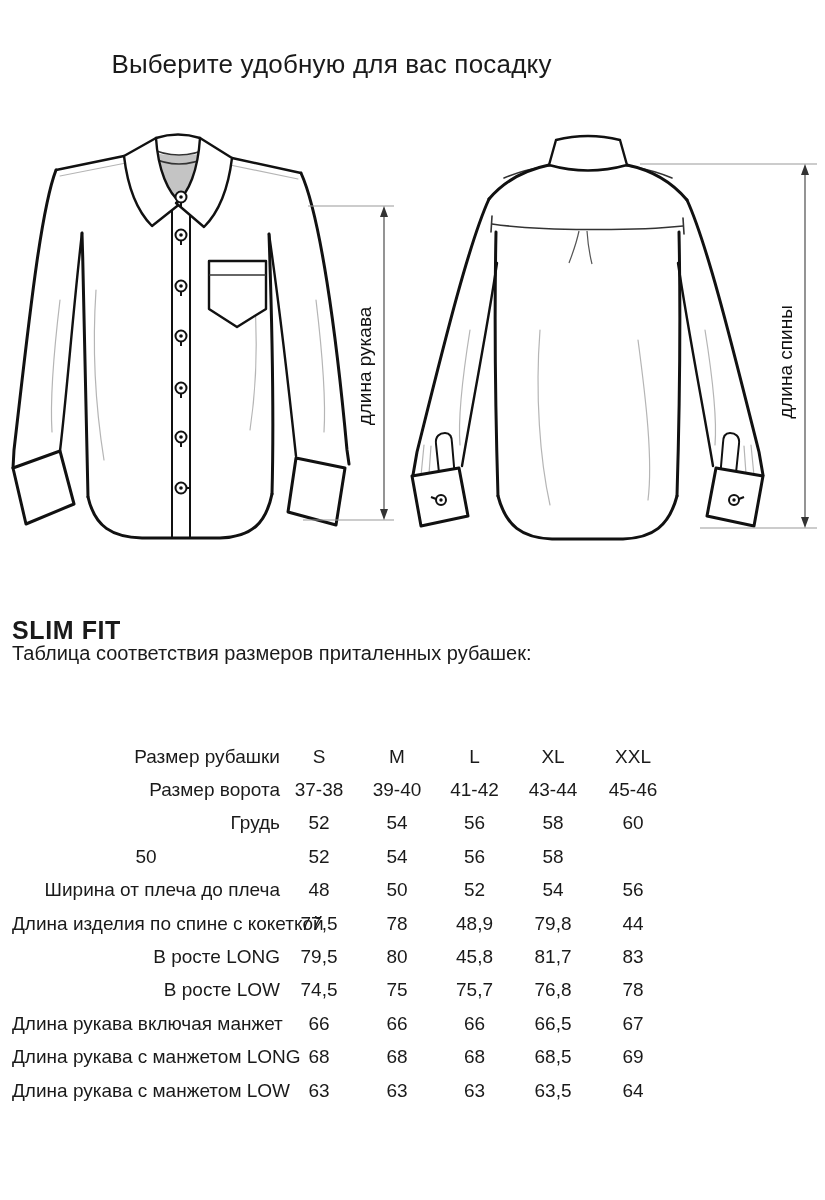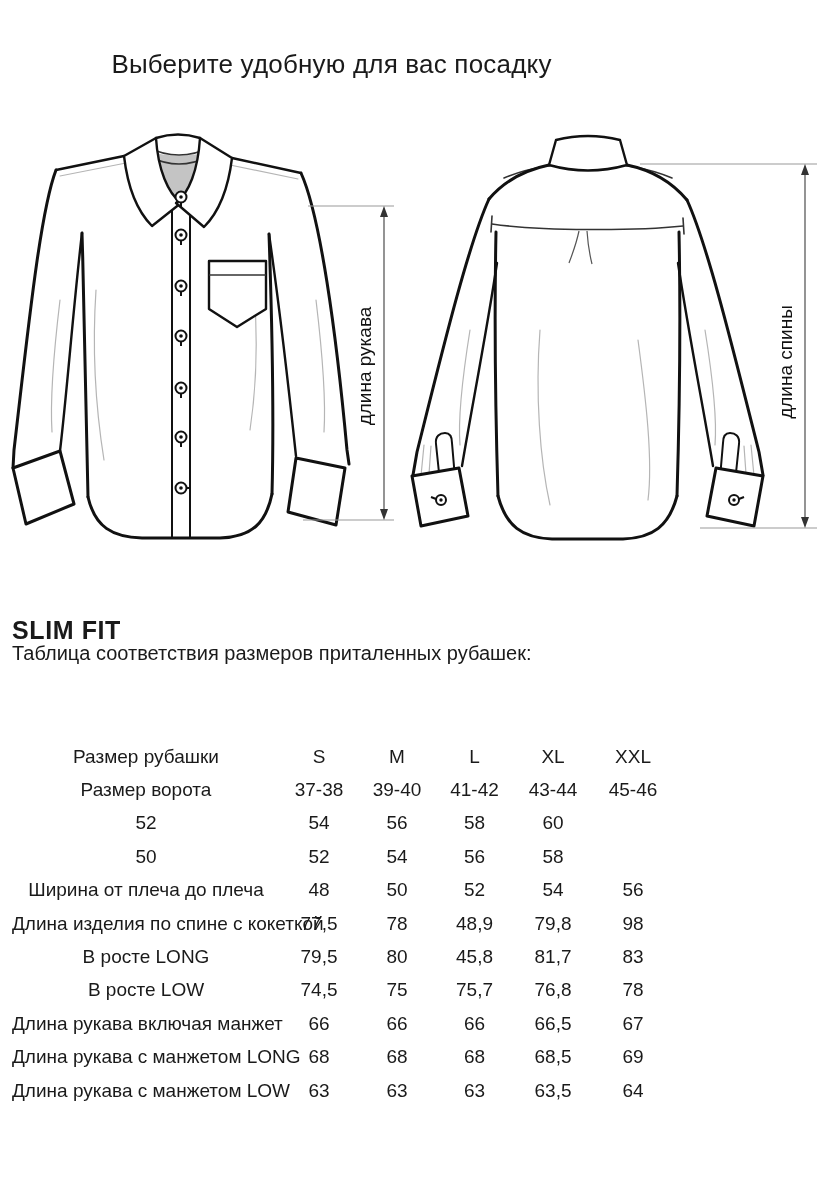--- a/index.html
+++ b/index.html
@@ -17,21 +17,21 @@
     font-size:25px;font-weight:700;letter-spacing:.6px;
   }
   .table-intro{
     position:absolute;top:642px;left:12px;margin:0;font-size:20px;
   }
   .size-table{
     position:absolute;top:740px;left:12px;display:grid;grid-auto-rows:33.4px;
   }
   .t-row{display:grid;grid-template-columns:268px 78px 78px 77px 80px 80px;align-items:center;}
   .t-cell{font-size:19px;text-align:center;white-space:nowrap;}
-  .t-cell.lbl{text-align:center;}
+  .t-cell.lbl{text-align:right;}
   .dim-label{font-size:19px;fill:#111;}
   .outline{fill:none;stroke:#111;stroke-width:3;stroke-linecap:round;stroke-linejoin:round;}
   .outline2{fill:none;stroke:#111;stroke-width:2.4;stroke-linecap:round;stroke-linejoin:round;}
   .fillwhite{fill:#fff;}
   .seam{fill:none;stroke:#333;stroke-width:1.6;stroke-linecap:round;}
   .crease{fill:none;stroke:#b5b5b5;stroke-width:1.2;stroke-linecap:round;}
   .dimline{stroke:#666;stroke-width:1.4;}
   .extline{stroke:#9a9a9a;stroke-width:1.2;}
   .arrow{fill:#333;stroke:none;}
 </style>
@@ -206,20 +206,21 @@
   </div>
   <div class="t-row">
     <div class="t-cell lbl">Размер ворота</div>
     <div class="t-cell">37-38</div>
     <div class="t-cell">39-40</div>
     <div class="t-cell">41-42</div>
     <div class="t-cell">43-44</div>
     <div class="t-cell">45-46</div>
   </div>
   <div class="t-row">
+    <div class="t-cell lbl">Грудь</div>
     <div class="t-cell">52</div>
     <div class="t-cell">54</div>
     <div class="t-cell">56</div>
     <div class="t-cell">58</div>
     <div class="t-cell">60</div>
   </div>
   <div class="t-row">
     <div class="t-cell">50</div>
     <div class="t-cell">52</div>
     <div class="t-cell">54</div>
@@ -233,21 +234,21 @@
     <div class="t-cell">52</div>
     <div class="t-cell">54</div>
     <div class="t-cell">56</div>
   </div>
   <div class="t-row">
     <div class="t-cell lbl">Длина изделия по спине с кокеткой</div>
     <div class="t-cell">77,5</div>
     <div class="t-cell">78</div>
     <div class="t-cell">48,9</div>
     <div class="t-cell">79,8</div>
-    <div class="t-cell">98</div>
+    <div class="t-cell">44</div>
   </div>
   <div class="t-row">
     <div class="t-cell lbl">В росте LONG</div>
     <div class="t-cell">79,5</div>
     <div class="t-cell">80</div>
     <div class="t-cell">45,8</div>
     <div class="t-cell">81,7</div>
     <div class="t-cell">83</div>
   </div>
   <div class="t-row">

